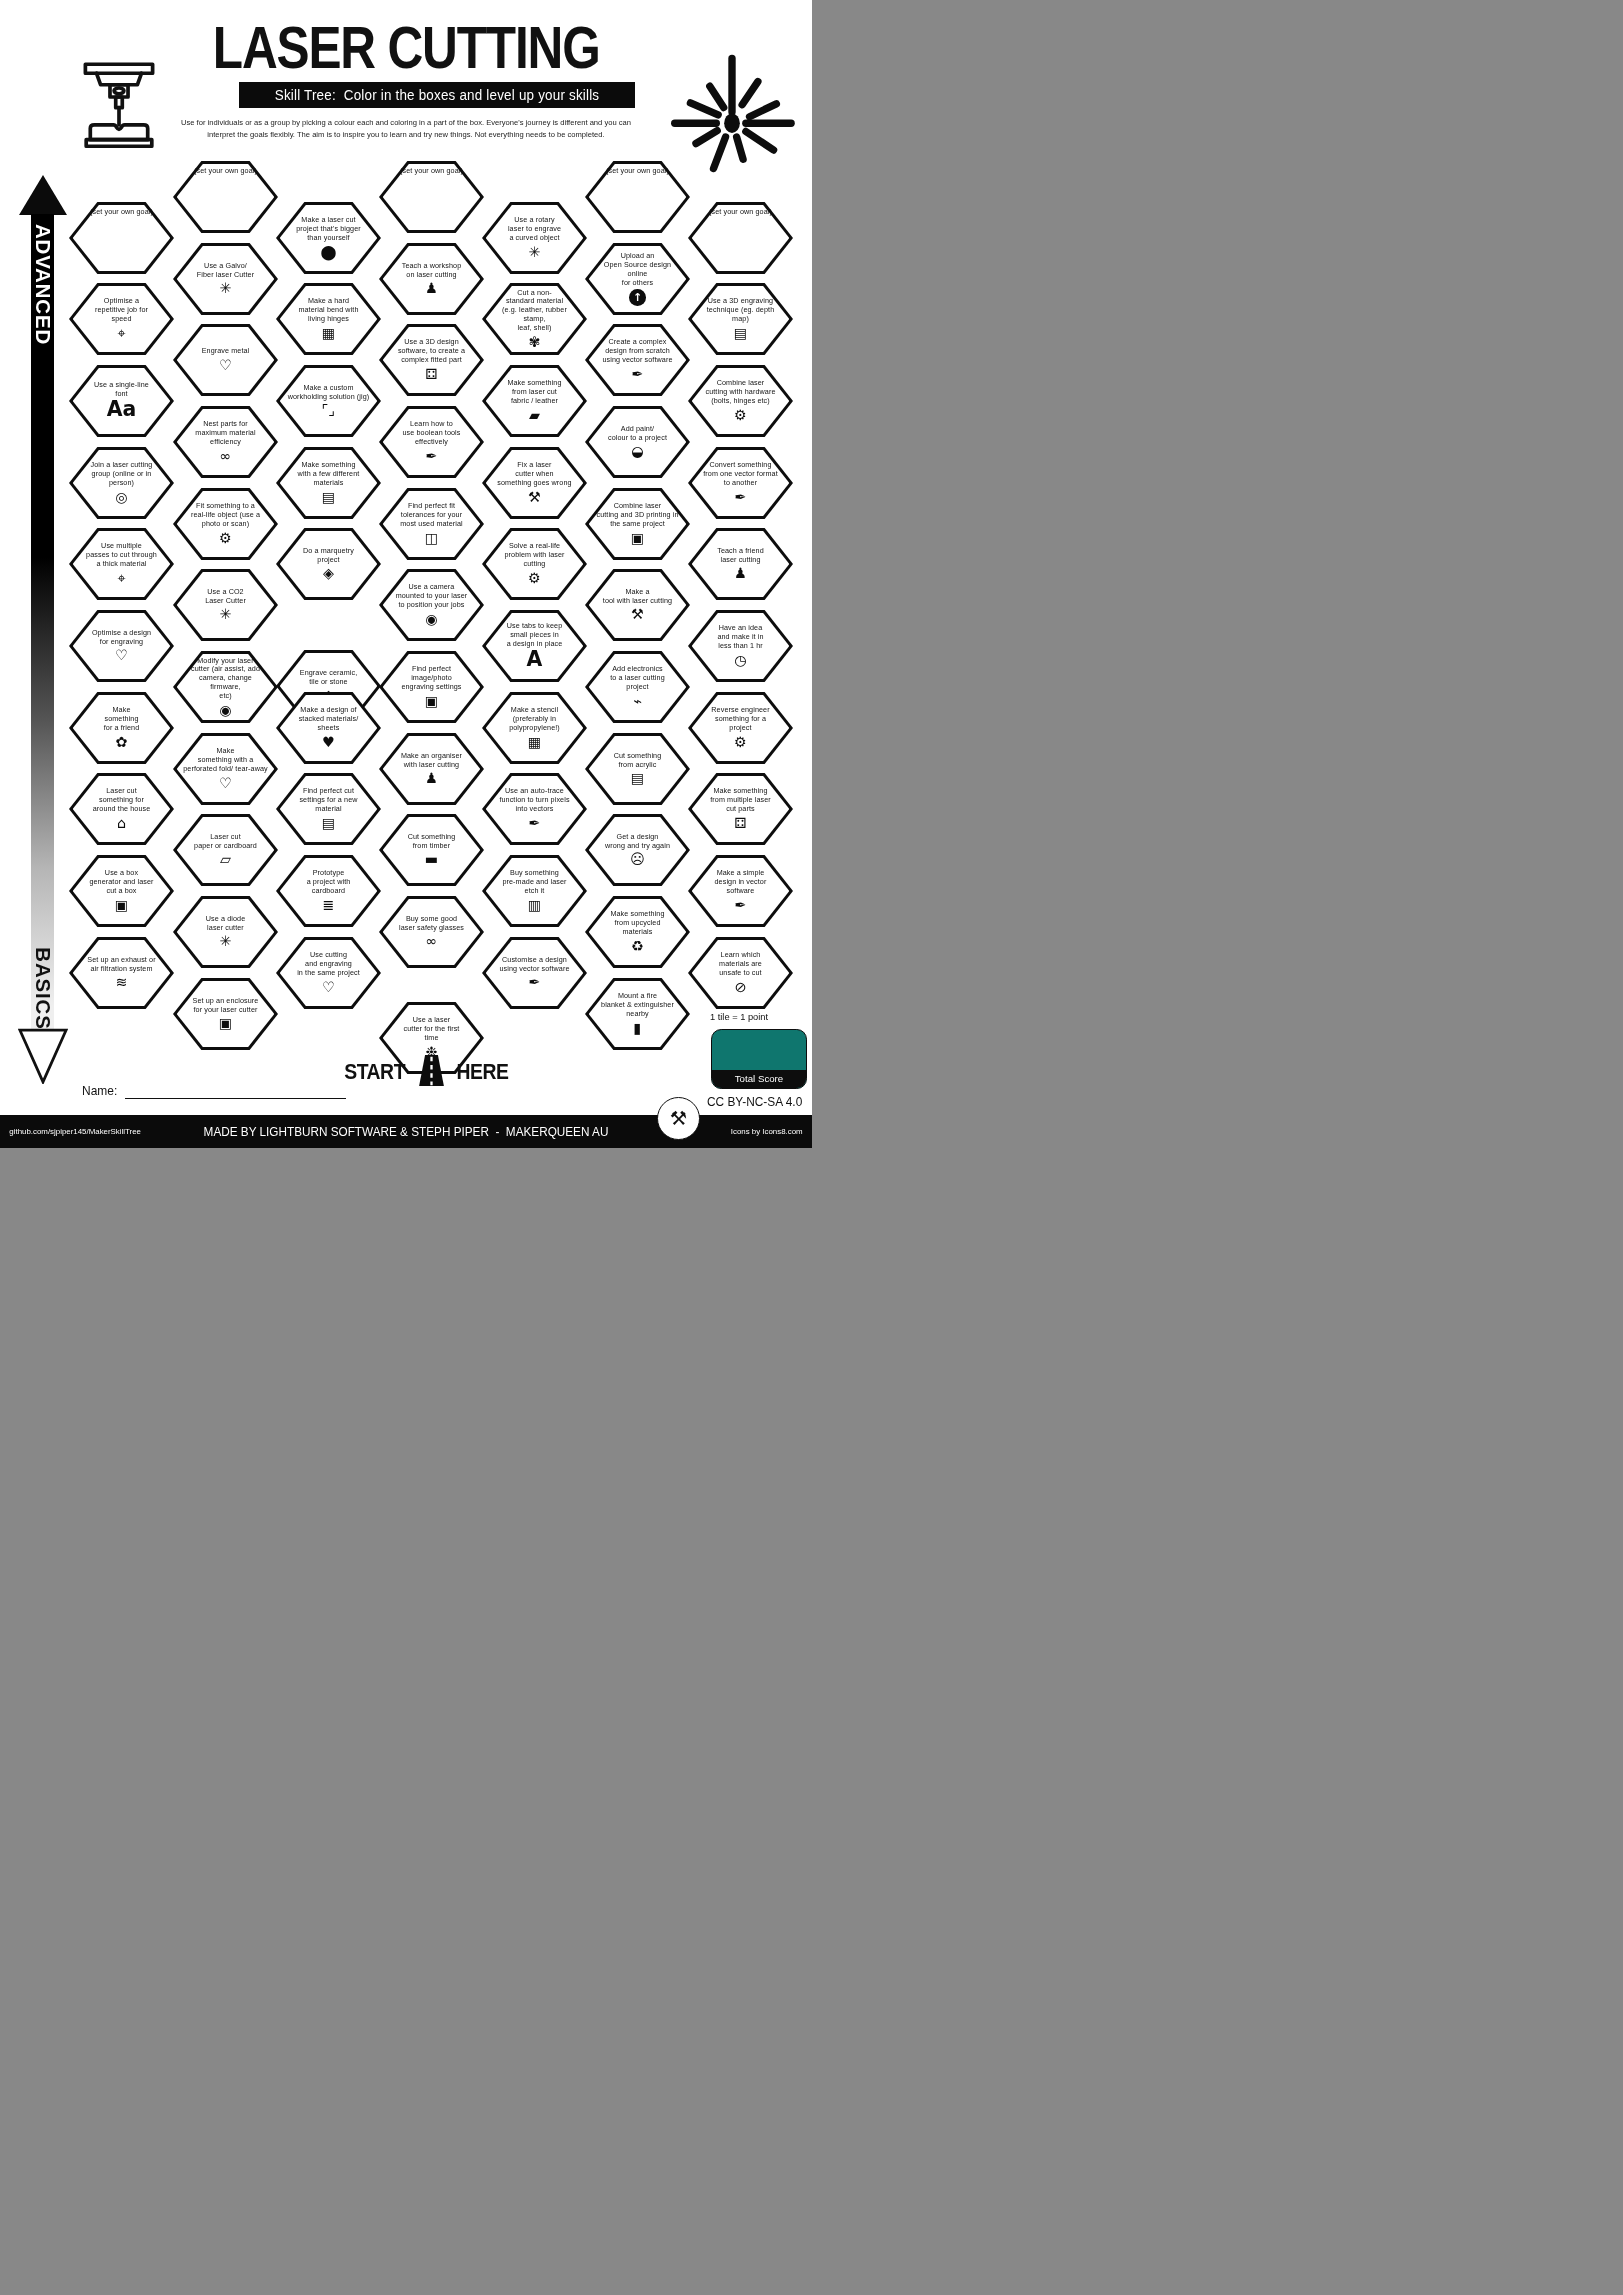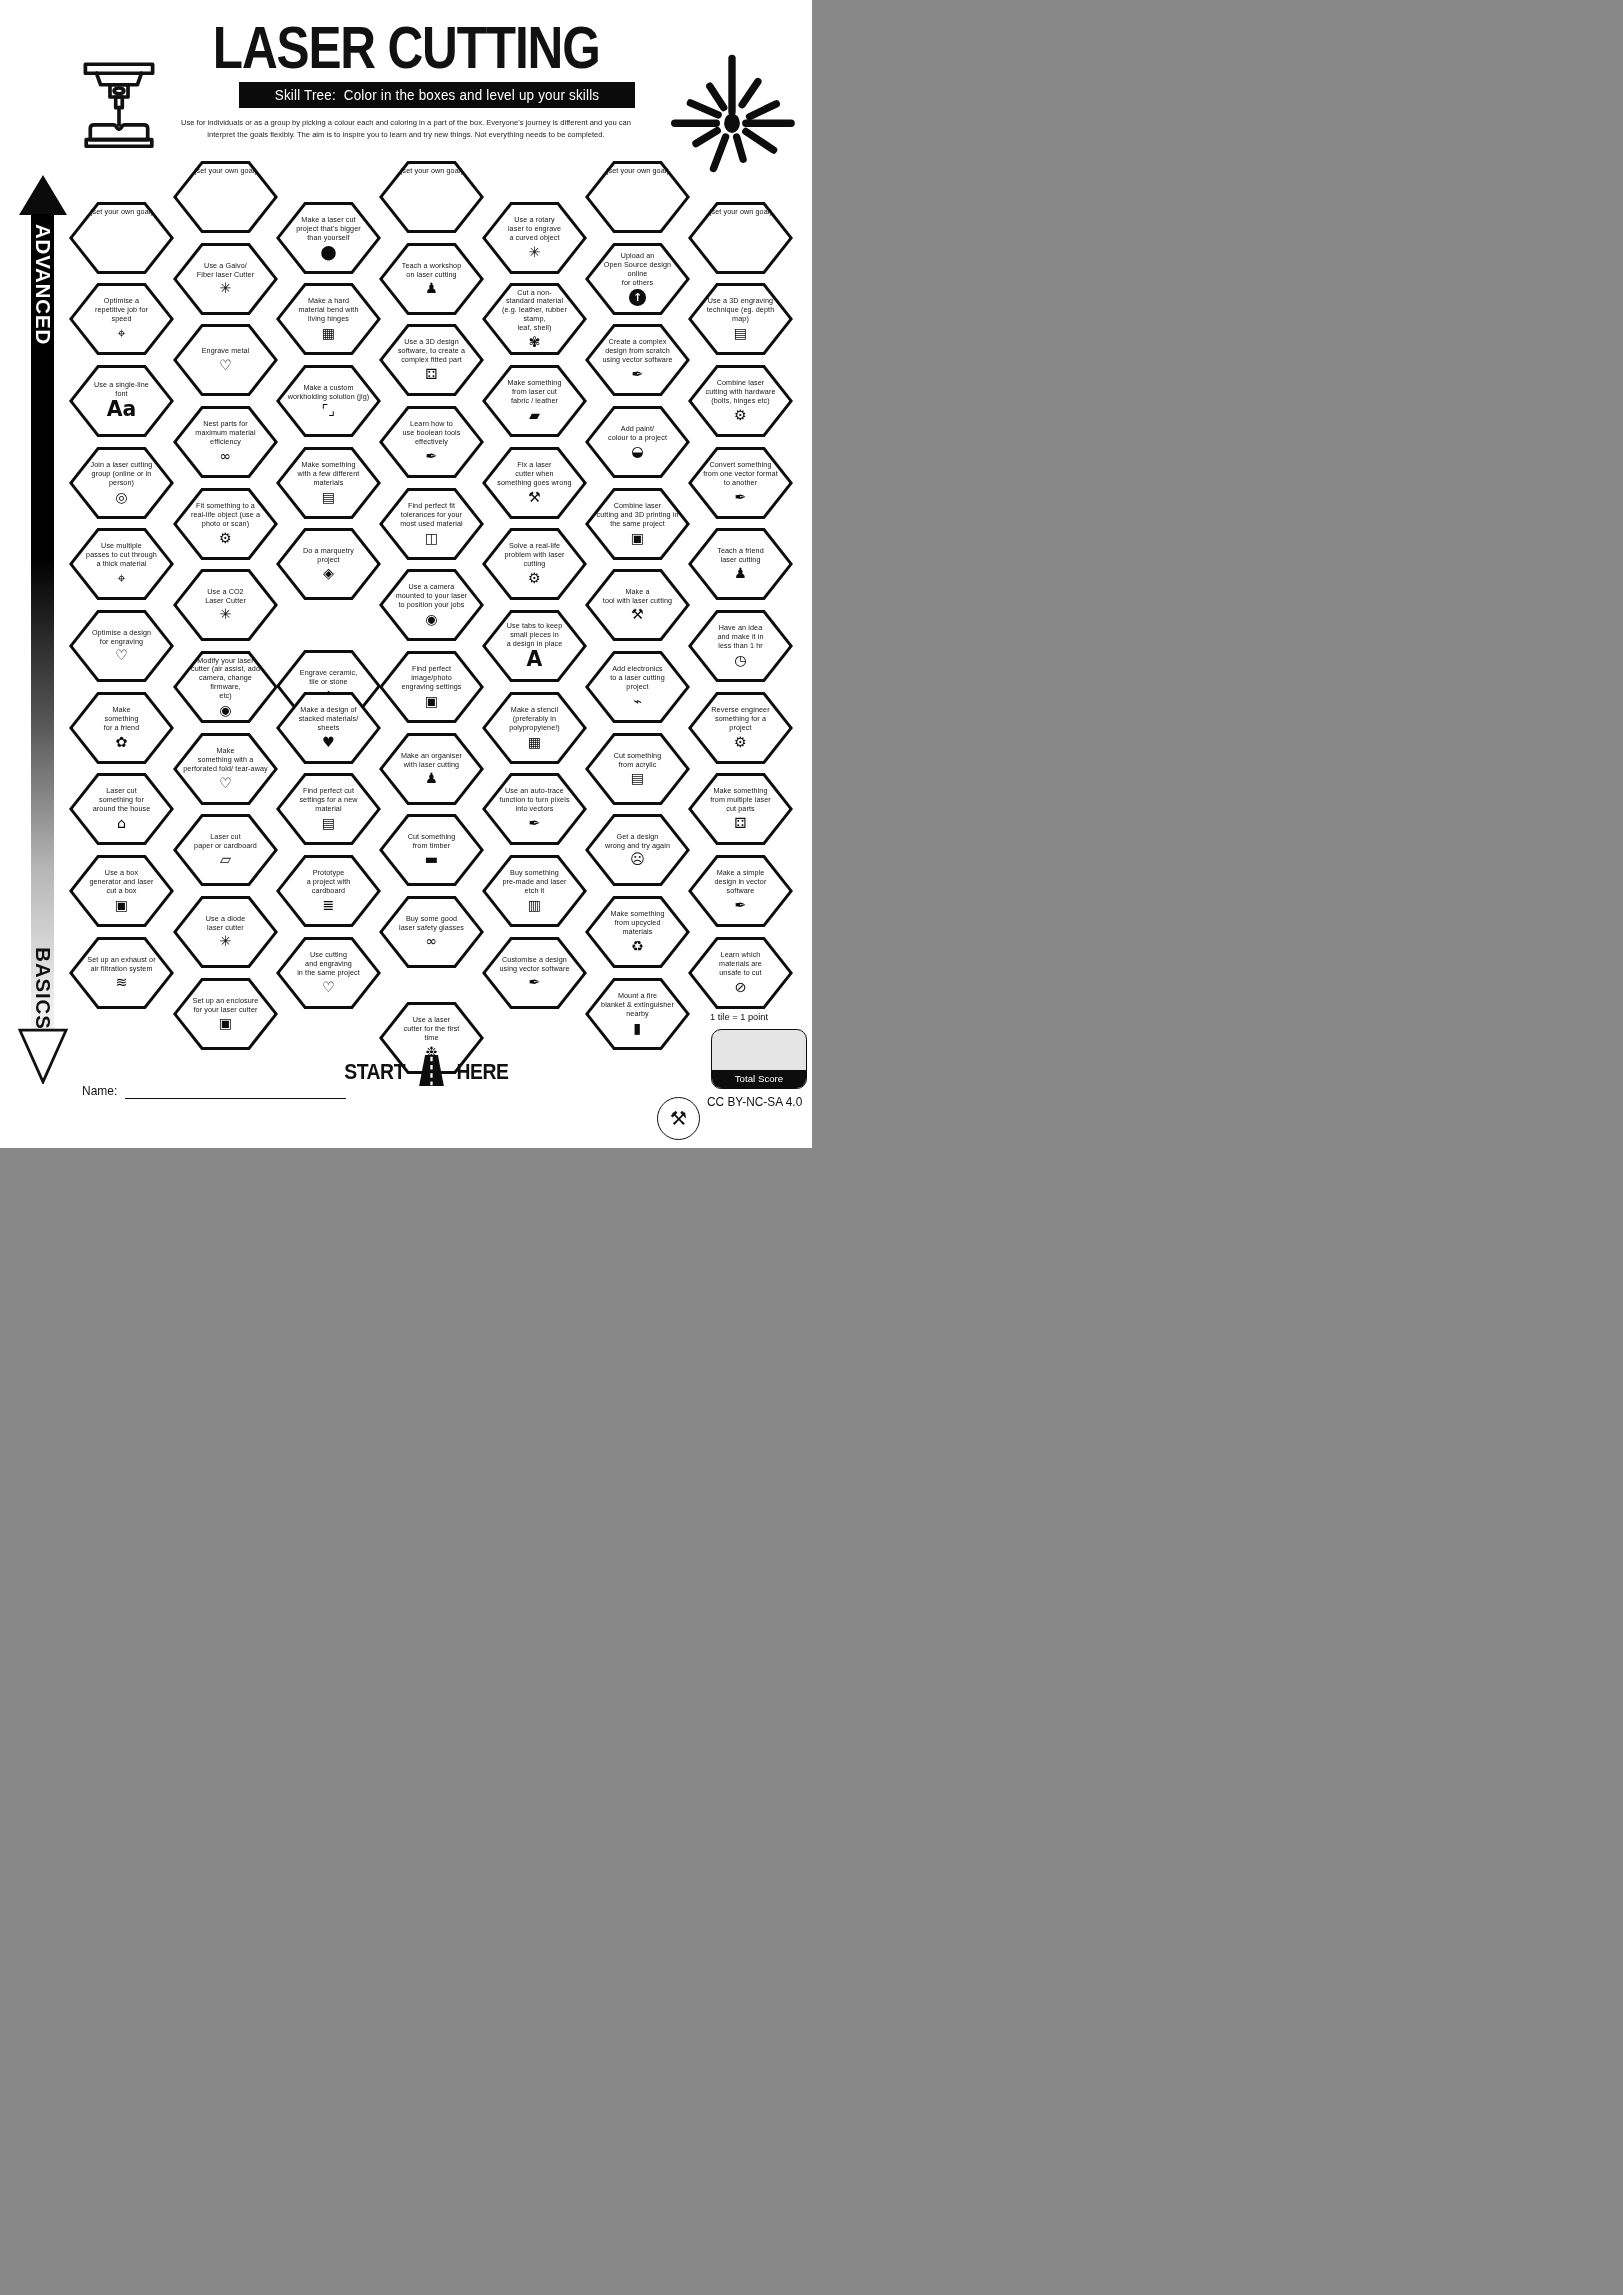--- a/index.html
+++ b/index.html
@@ -52,21 +52,21 @@
 
   
   #start-here{position:absolute;left:340px;top:1054px;display:flex;align-items:center;gap:7.4px;}
   #start-here .sh-text{font-size:22px;font-weight:800;letter-spacing:-0.5px;transform:scaleX(.88);}
   #name-row{position:absolute;left:82px;top:1082px;display:flex;align-items:center;}
   #name-label{font-size:13px;transform:scaleX(.92);transform-origin:left bottom;}
   #name-line{width:221px;border-bottom:1.4px solid #111;height:15.7px;margin-left:4.6px;}
 
   #tile-point{position:absolute;left:673px;top:1012px;width:132px;text-align:center;font-size:9.3px;}
   #score-box{position:absolute;left:711px;top:1029px;width:94px;height:58px;border:1.9px solid #0d0d0d;
-             border-radius:10.2px;overflow:hidden;background:#e5e5e5;}
+             border-radius:10.2px;overflow:hidden;background:#0f766e;}
   #score-box .score-bar{position:absolute;left:0;right:0;bottom:0;height:18.5px;background:#0d0d0d;
              display:flex;align-items:center;justify-content:center;}
   #score-box .score-bar span{color:#fff;font-size:9.7px;}
   #cc-text{position:absolute;left:707px;top:1095px;width:102px;font-size:12.5px;transform:scaleX(.95);transform-origin:left top;white-space:nowrap;}
   #cc-badge{position:absolute;left:657px;top:1097px;width:41px;height:41px;border-radius:50%;
             background:#fff;border:1.4px solid #111;z-index:5;display:flex;align-items:center;justify-content:center;
             font-family:"DejaVu Sans",sans-serif;font-size:19.4px;}
 
   
   #footer-bar{position:absolute;left:0;bottom:0;width:100%;height:33px;background:#0b0b0b;
@@ -848,15 +848,20 @@
   <div id="tile-point">1 tile = 1 point</div>
   <div id="score-box">
     <div class="score-bar">
       <span>Total Score</span>
     </div>
   </div>
 
   <div id="cc-badge">⚒</div>
   <div id="cc-text">CC BY-NC-SA 4.0</div>
 
+  <div id="footer-bar">
+    <span id="footer-left">github.com/sjpiper145/MakerSkillTree</span>
+    <span id="footer-center">MADE BY LIGHTBURN SOFTWARE &amp; STEPH PIPER  -  MAKERQUEEN AU</span>
+    <span id="footer-right">Icons by Icons8.com</span>
+  </div>
 
 </div>
 
 
 </body></html>

